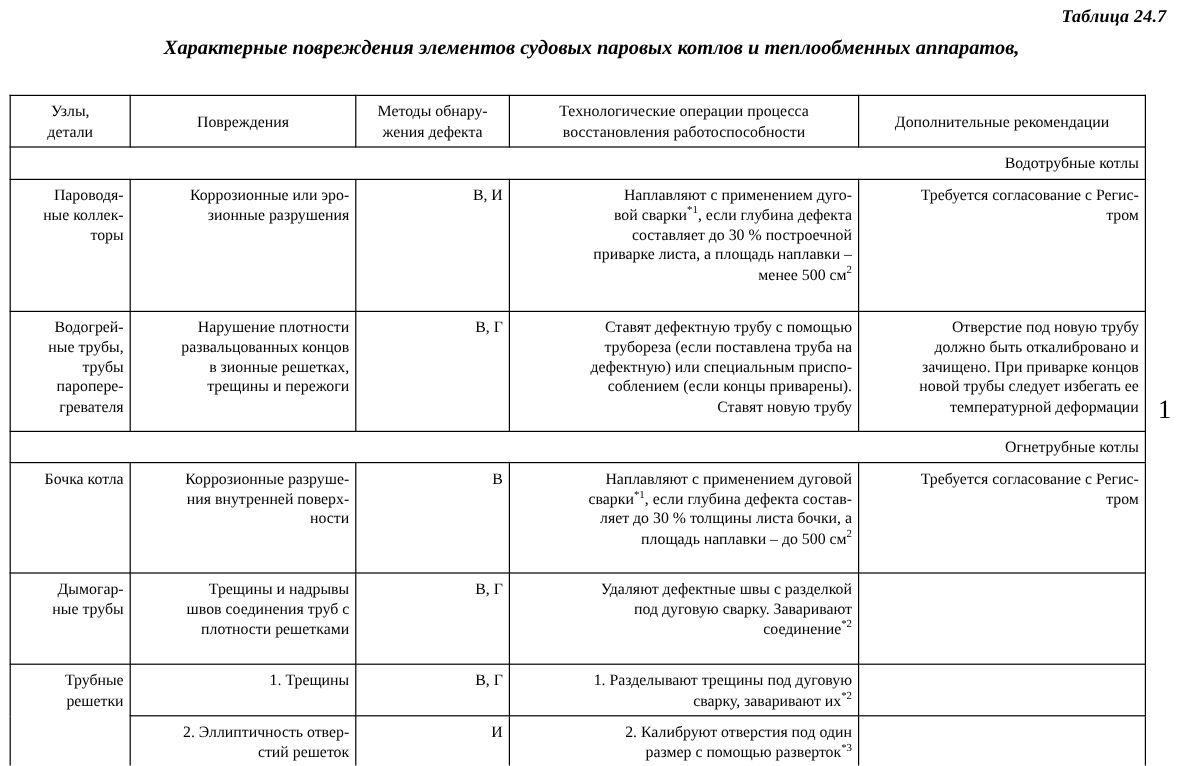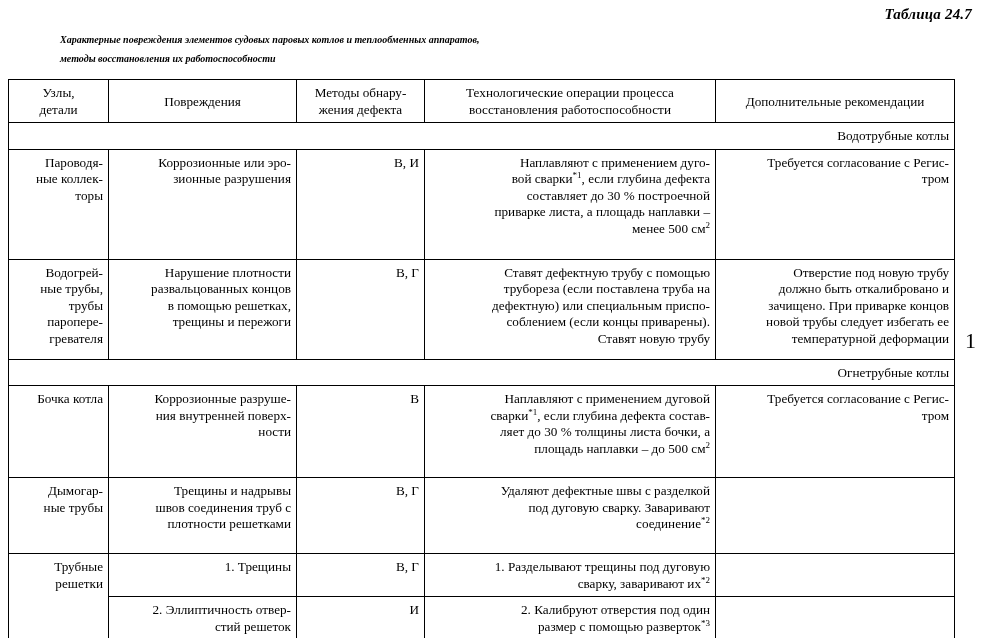--- a/index.html
+++ b/index.html
@@ -33,23 +33,24 @@
     letter-spacing: 0.2px;
     white-space: nowrap;
   }
 
   
   .caption {
     position: absolute;
     top: 30px;
     left: 60px;
     width: 866px;
+    text-align: center;
     font-style: italic;
     font-weight: bold;
-    font-size: 10px;
+    font-size: 17px;
     line-height: 19px;
   }
   .caption-line { display: block; }
 
   
   .page-number {
     position: absolute;
     left: 965px;
     top: 330px;
     font-size: 22px;
@@ -101,21 +102,20 @@
 </style>
 </head>
 <body>
 
 <div class="page">
 
   <div class="table-number">Таблица 24.7</div>
 
   <div class="caption">
     <span class="caption-line">Характерные повреждения элементов судовых паровых котлов и теплообменных аппаратов,</span>
-    <span class="caption-line">методы восстановления их работоспособности</span>
   </div>
 
   <div class="page-number">1</div>
 
   <div class="tbl-wrap">
     <table class="main">
       <colgroup>
         <col style="width:100px">
         <col style="width:188px">
         <col style="width:128px">
@@ -180,21 +180,21 @@
           <td style="height:90px">
             <span class="ln">Водогрей-</span>
             <span class="ln">ные трубы,</span>
             <span class="ln">трубы</span>
             <span class="ln">паропере-</span>
             <span class="ln">гревателя</span>
           </td>
           <td>
             <span class="ln">Нарушение плотности</span>
             <span class="ln">развальцованных концов</span>
-            <span class="ln">в помощью решетках,</span>
+            <span class="ln">в зионные решетках,</span>
             <span class="ln">трещины и пережоги</span>
           </td>
           <td class="bold">В, Г</td>
           <td>
             <span class="ln">Ставят дефектную трубу с помощью</span>
             <span class="ln">трубореза (если поставлена труба на</span>
             <span class="ln">дефектную) или специальным приспо-</span>
             <span class="ln">соблением (если концы приварены).</span>
             <span class="ln">Ставят новую трубу</span>
           </td>

